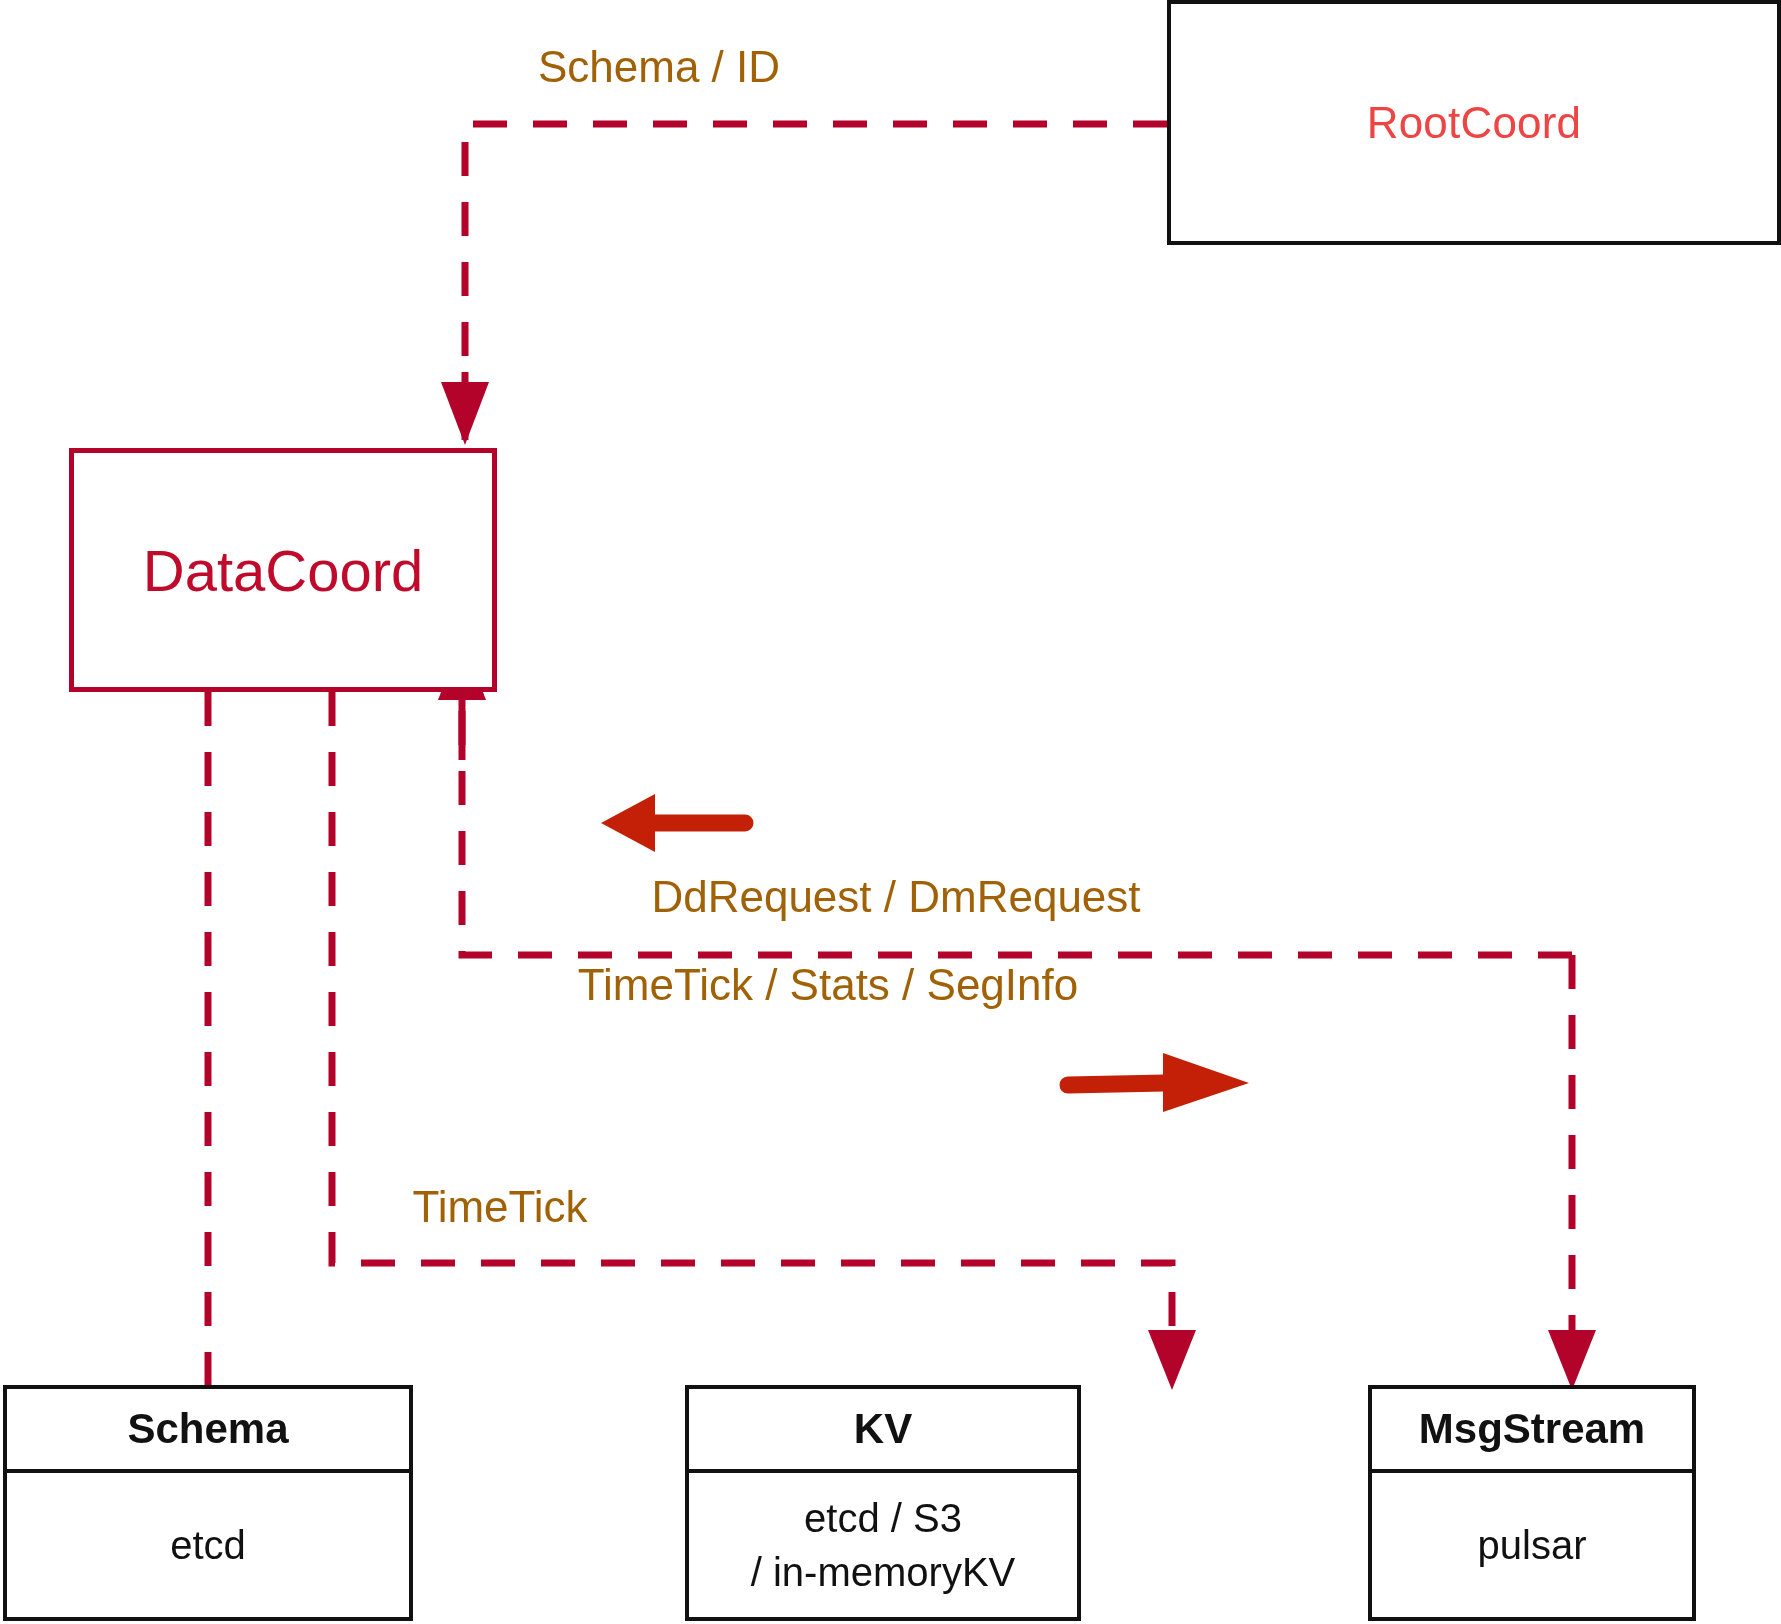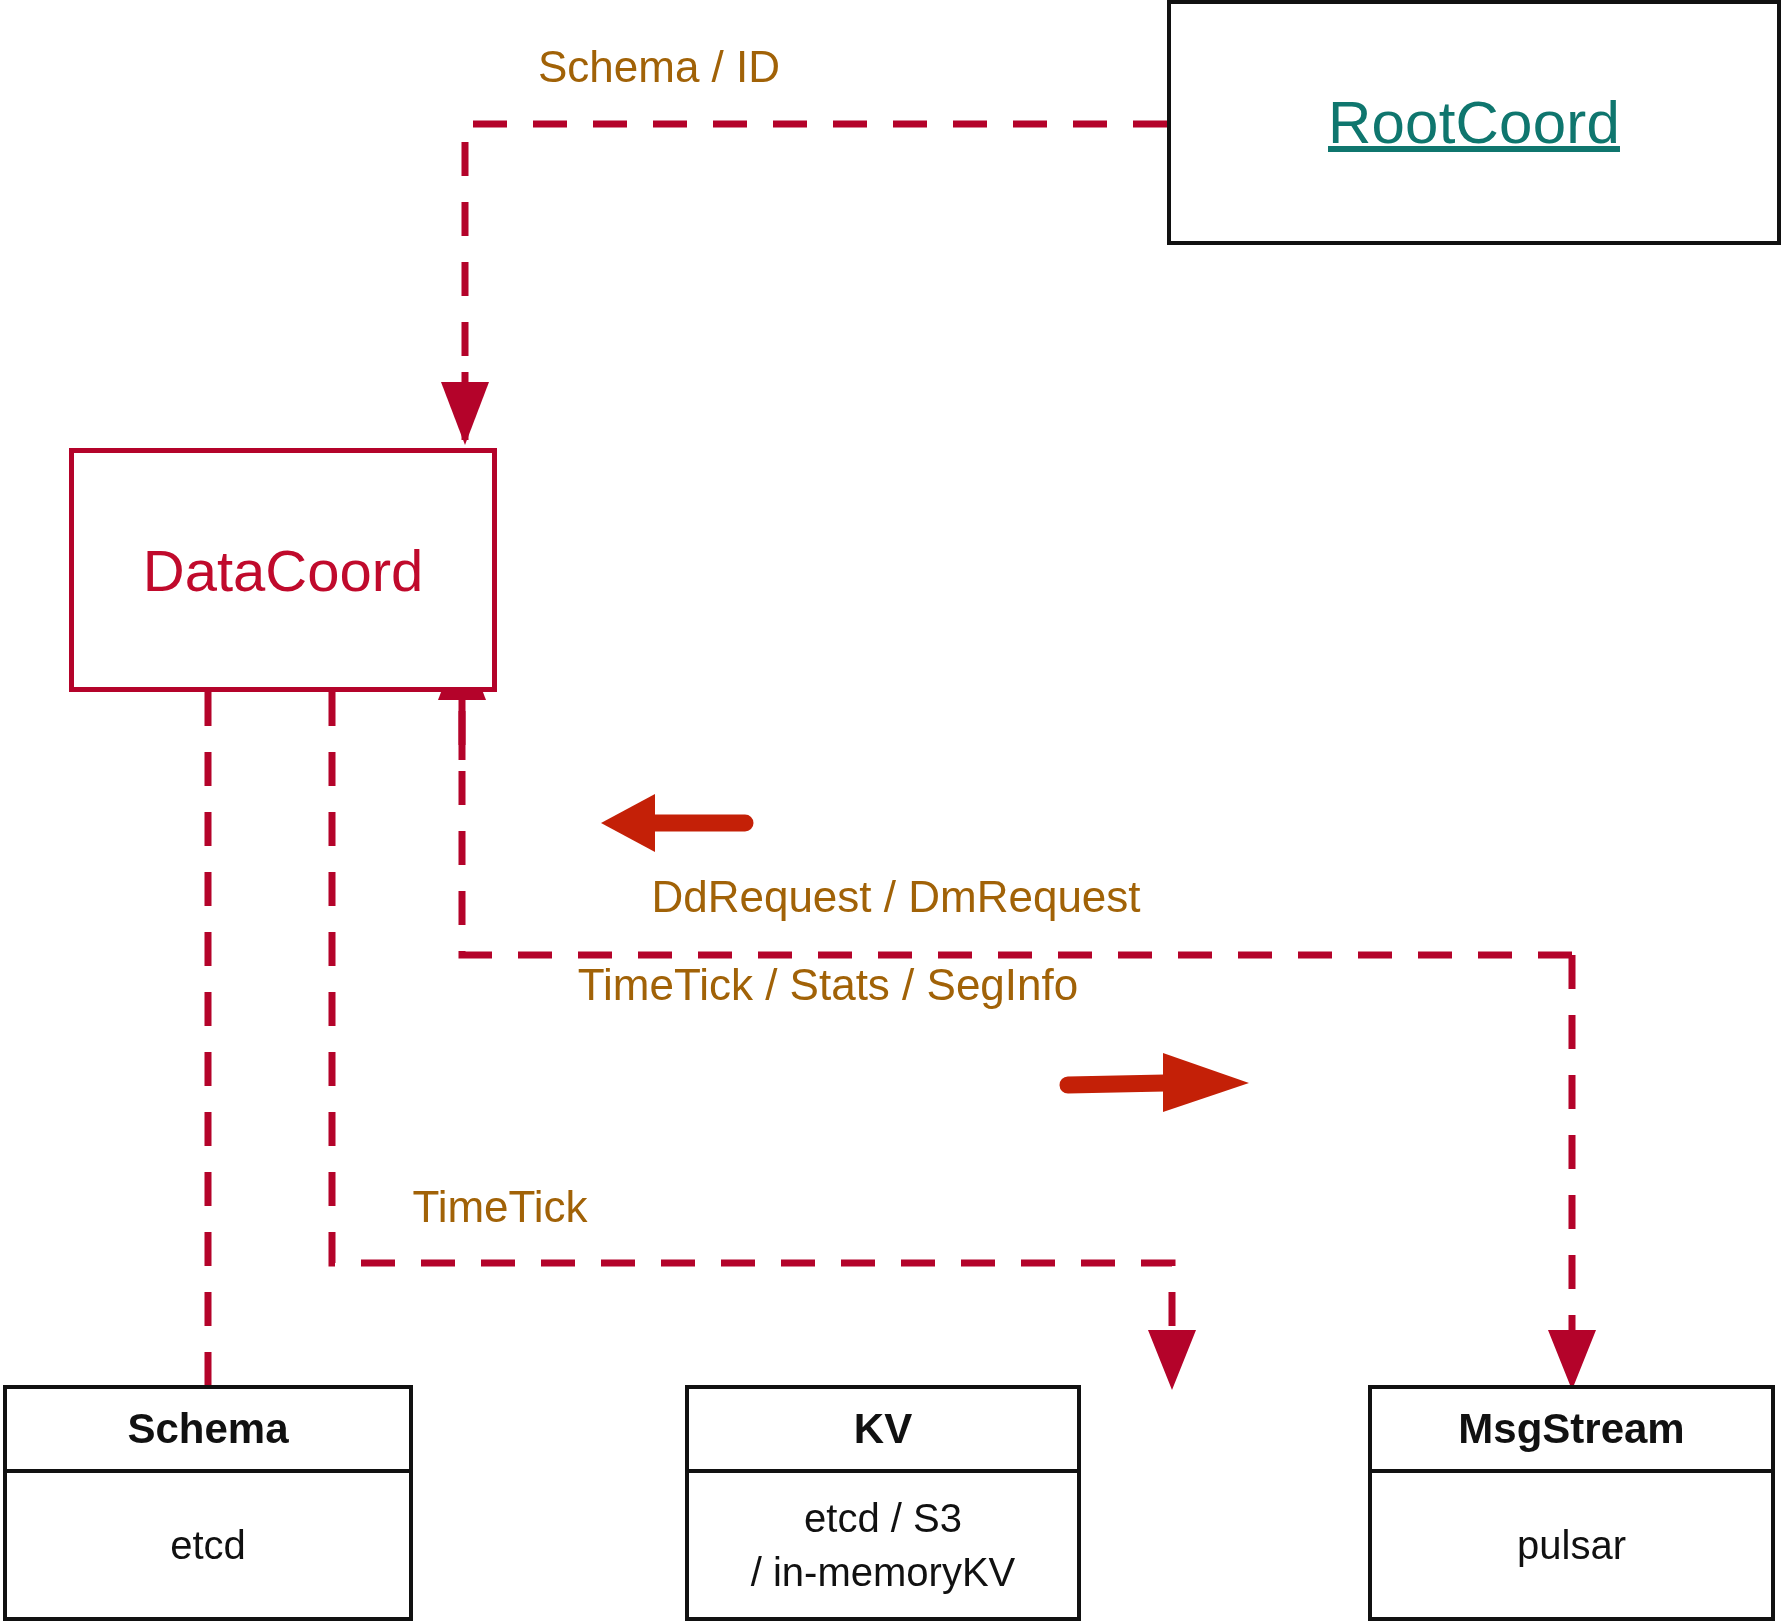--- a/index.html
+++ b/index.html
@@ -31,24 +31,23 @@
     box-sizing: border-box;
     background: #ffffff;
   }
   .node-plain {
     border: 4px solid #111111;
     display: flex;
     align-items: center;
     justify-content: center;
   }
   .node-plain .node-title {
-    font-size: 60px;
-    color: #0f766e;
+    font-size: 44px;
+    color: #ef4444;
     letter-spacing: 0.2px;
-    text-decoration: underline;
   }
 
   .node-accent {
     border: 5px solid #B4032A;
     display: flex;
     align-items: center;
     justify-content: center;
   }
   .node-accent .node-title {
     font-size: 58px;
@@ -162,21 +161,21 @@
   </div>
 
   <div class="store" style="left:685px; top:1385px; width:396px; height:236px;">
     <div class="store-header">KV</div>
     <div class="store-body">
       <span class="line">etcd / S3</span>
       <span class="line">/ in-memoryKV</span>
     </div>
   </div>
 
-  <div class="store" style="left:1368px; top:1385px; width:407px; height:236px;">
+  <div class="store" style="left:1368px; top:1385px; width:328px; height:236px;">
     <div class="store-header">MsgStream</div>
     <div class="store-body">
       <span class="line">pulsar</span>
     </div>
   </div>
 
   <div class="edge-label" style="left:659px; top:42px;">Schema / ID</div>
 
   <div class="edge-label" style="left:852px; top:872px;margin-left:44px;">DdRequest / DmRequest</div>
 

